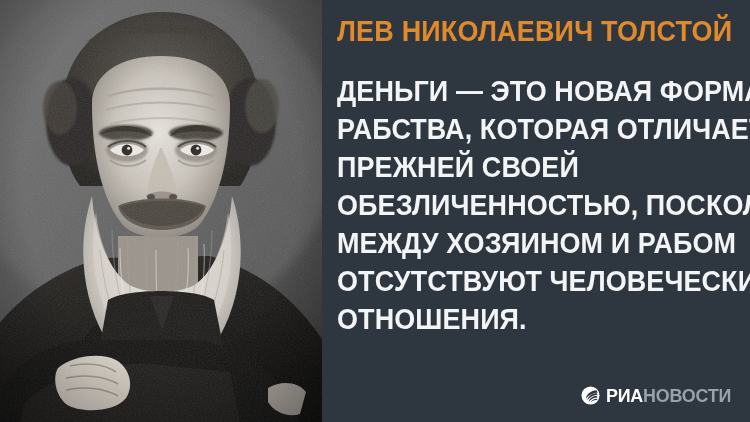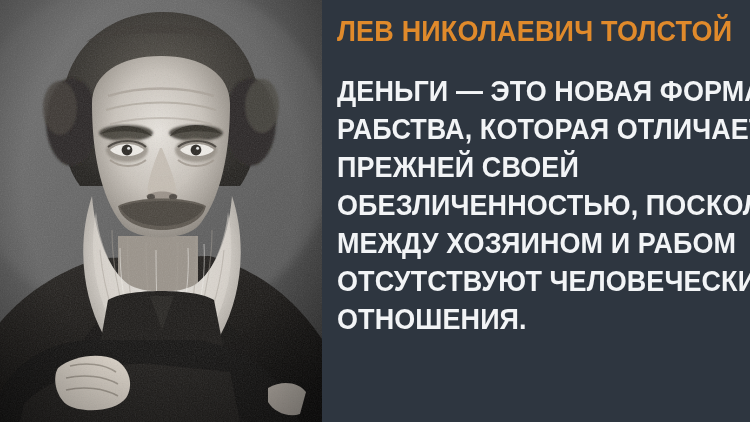--- a/index.html
+++ b/index.html
@@ -261,15 +261,25 @@
     <div class="quote-block">
       <div class="quote-line">ДЕНЬГИ — ЭТО НОВАЯ ФОРМА</div>
       <div class="quote-line">РАБСТВА, КОТОРАЯ ОТЛИЧАЕТСЯ ОТ</div>
       <div class="quote-line">ПРЕЖНЕЙ СВОЕЙ</div>
       <div class="quote-line">ОБЕЗЛИЧЕННОСТЬЮ, ПОСКОЛЬКУ</div>
       <div class="quote-line">МЕЖДУ ХОЗЯИНОМ И РАБОМ</div>
       <div class="quote-line">ОТСУТСТВУЮТ ЧЕЛОВЕЧЕСКИЕ</div>
       <div class="quote-line">ОТНОШЕНИЯ.</div>
     </div>
 
+    <div class="logo">
+      <svg class="logo-mark" viewBox="0 0 40 40">
+        <circle cx="20" cy="20" r="19" fill="#ffffff"></circle>
+        <path d="M 33 9 C 24 9 12 15 10 27 C 16 19 26 14 35 14 Z" fill="#2e3640"></path>
+        <path d="M 33 15 C 25 15 15 20 13 30 C 19 23 27 19 35 19 Z" fill="#2e3640"></path>
+        <path d="M 33 21 C 26 21 18 25 16 33 C 21 27 28 24 35 24 Z" fill="#2e3640"></path>
+        <path d="M 33 27 C 28 27 22 30 20 35 C 24 31 29 29 35 29 Z" fill="#2e3640"></path>
+      </svg>
+      <div class="logo-text"><span class="logo-ria">РИА</span><span class="logo-novosti">НОВОСТИ</span></div>
+    </div>
 
   </div>
 </div>
 
 </body></html>

